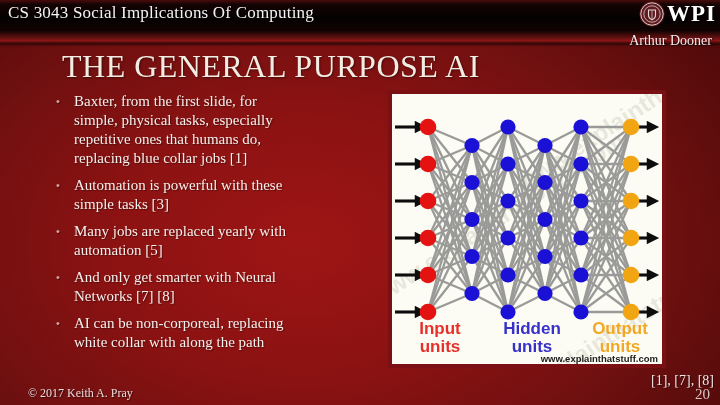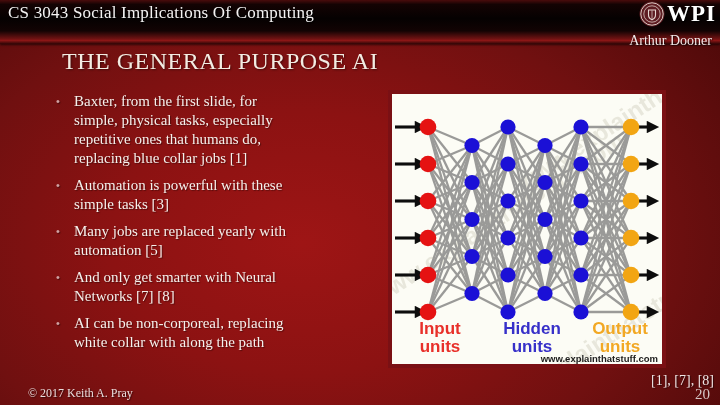--- a/index.html
+++ b/index.html
@@ -32,21 +32,21 @@
     font-size:23px; font-weight:bold; color:#ffffff;
     letter-spacing:1px; text-shadow:1px 1px 1px #000;
   }
   
   .author {
     position:absolute; top:33px; right:8px;
     font-size:14px; color:#f2eaea; text-shadow:1px 1px 1px rgba(0,0,0,.5);
   }
   .title {
     position:absolute; top:48px; left:62px; margin:0;
-    font-size:24px; font-weight:normal; letter-spacing:.5px;
+    font-size:32px; font-weight:normal; letter-spacing:.5px;
     color:#f3ece2; text-shadow:1px 1px 2px rgba(0,0,0,.45);
   }
   
   .bullets {
     position:absolute; top:92px; left:56px; width:322px;
     margin:0; padding:0; list-style:none;
   }
   .bullets li {
     display:flex; margin-bottom:8px;
     font-size:15px; line-height:19px; color:#f6f0ec;

